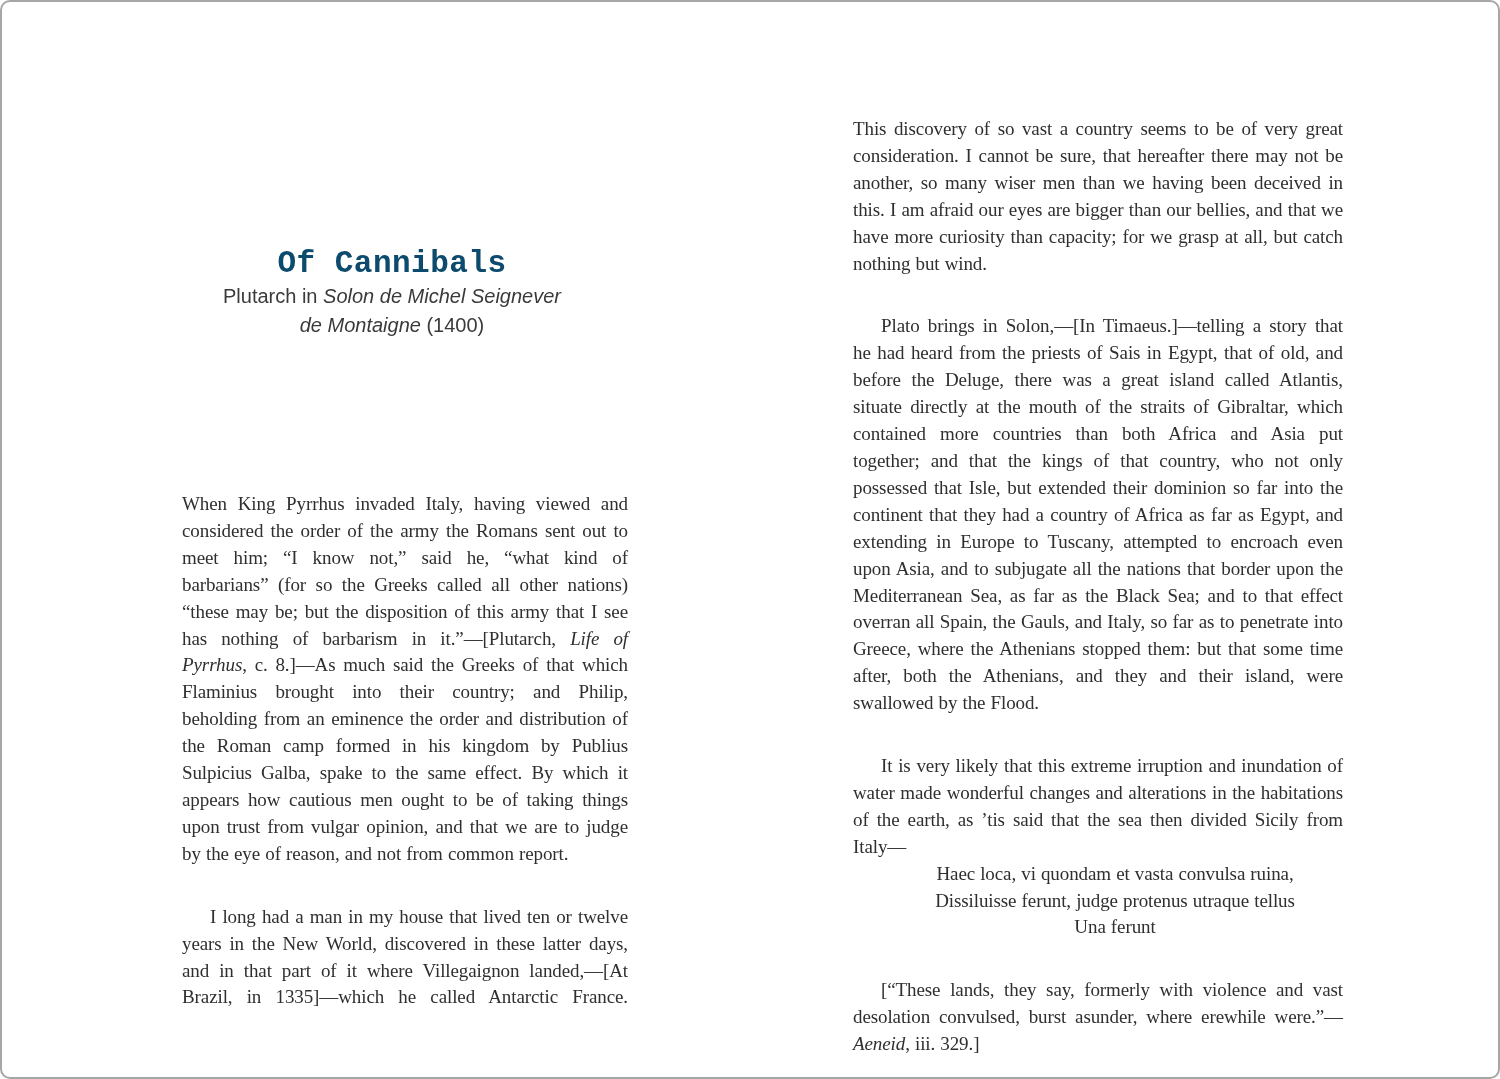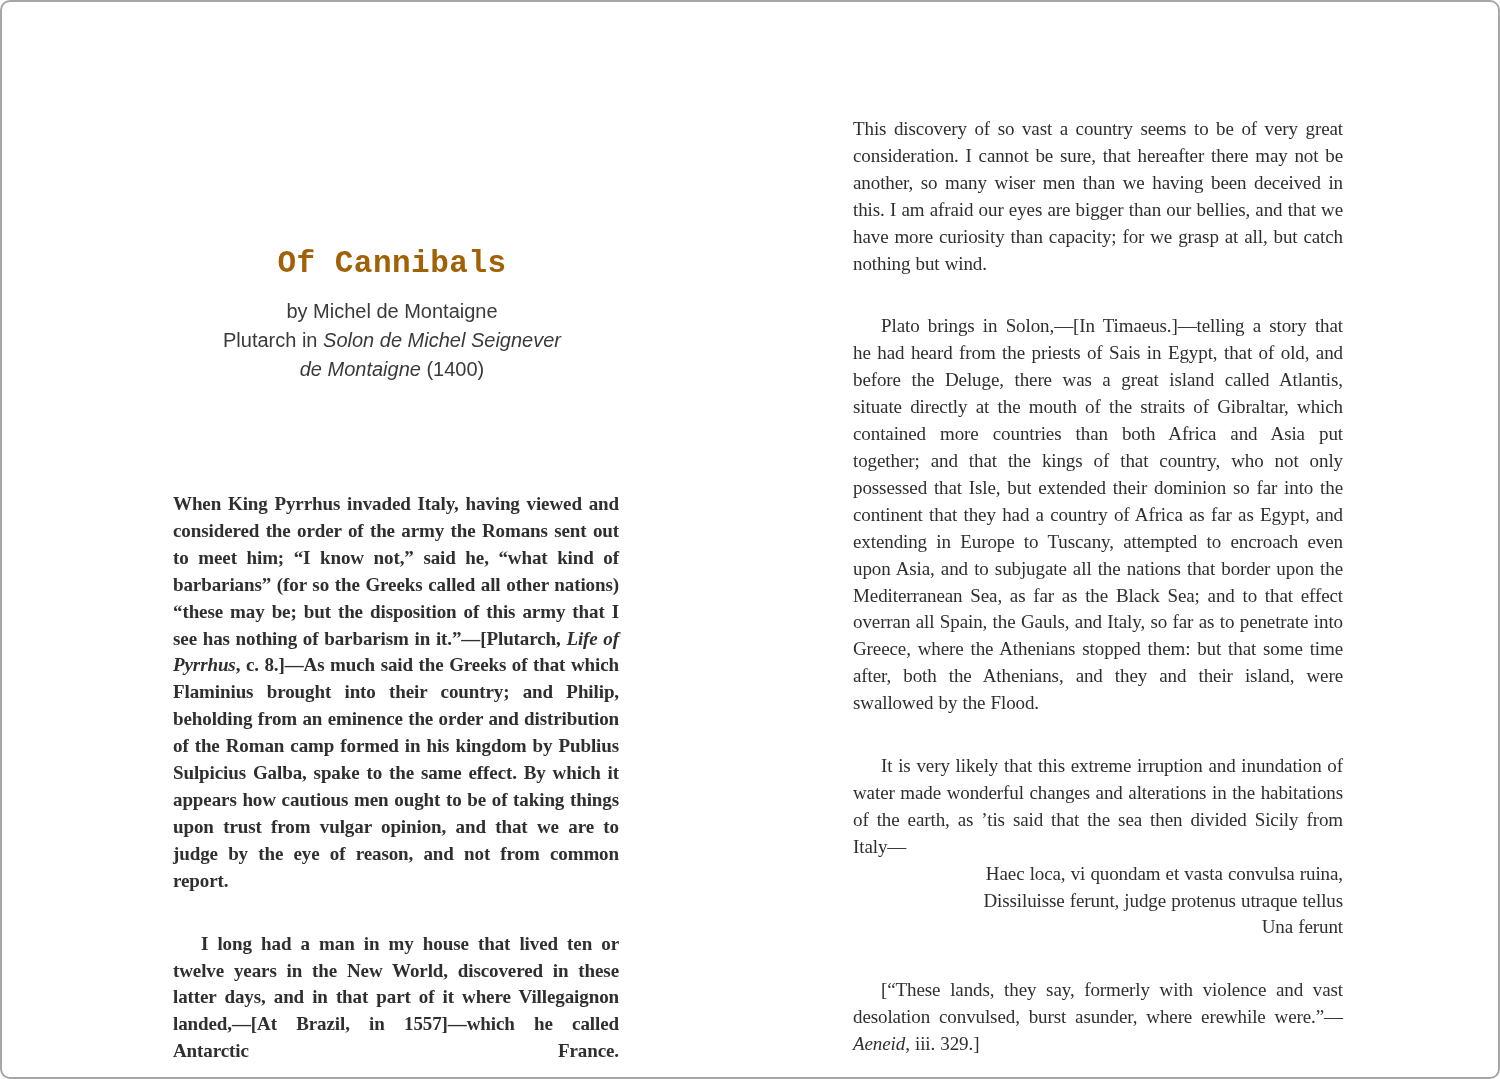--- a/index.html
+++ b/index.html
@@ -23,69 +23,68 @@
     left: 167px;
     top: 244px;
     width: 446px;
     text-align: center;
   }
   .chapter-title {
     font-family: "Liberation Mono", "DejaVu Sans Mono", monospace;
     font-weight: 700;
     font-size: 31px;
     line-height: 36px;
-    color: #a16207;
+    color: #0c4a6e;
     letter-spacing: 0.5px;
     white-space: nowrap;
   }
   .meta {
     font-family: "Liberation Sans", sans-serif;
     font-size: 20px;
     line-height: 29px;
     color: #3a3a3a;
   }
   .byline { margin-top: 15px; }
 
   .body-col {
     position: absolute;
     font-size: 19px;
     line-height: 26.9px;
     letter-spacing: -0.1px;
     word-spacing: 0.5px;
   }
-  .body-left  { left: 171px; top: 489px; width: 446px; font-weight: bold; }
+  .body-left  { left: 180px; top: 489px; width: 446px; }
   .body-right { left: 851px; top: 114px; width: 490px; }
 
   .para {
     margin: 0;
     text-align: justify;
   }
   .para.indent { text-indent: 28px; margin-top: 36px; }
   .para.cont   { text-align-last: justify; }
   .verse-line {
     margin: 0 0 0 34px;
-    text-align: right;
+    text-align: center;
   }
   i { font-style: italic; }
 </style>
 </head>
 <body>
 
 <div class="page-frame">
 
   <div class="title-block">
     <div class="chapter-title">Of Cannibals</div>
-    <div class="meta byline">by Michel de Montaigne</div>
     <div class="meta"><span>Plutarch in </span><i>Solon de Michel Seignever</i></div>
     <div class="meta"><i>de Montaigne</i><span> (1400)</span></div>
   </div>
 
   <div class="body-col body-left">
     <p class="para"><span>When King Pyrrhus invaded Italy, having viewed and considered the order of the army the Romans sent out to meet him; “I know not,” said he, “what kind of barbarians” (for so the Greeks called all other nations) “these may be; but the disposition of this army that I see has nothing of barbarism in it.”—[Plutarch, </span><i>Life of Pyrrhus</i><span>, c. 8.]—As much said the Greeks of that which Flaminius brought into their country; and Philip, beholding from an eminence the order and distribution of the Roman camp formed in his kingdom by Publius Sulpicius Galba, spake to the same effect. By which it appears how cautious men ought to be of taking things upon trust from vulgar opinion, and that we are to judge by the eye of reason, and not from common report.</span></p>
-    <p class="para indent cont">I long had a man in my house that lived ten or twelve years in the New World, discovered in these latter days, and in that part of it where Villegaignon landed,—[At Brazil, in 1557]—which he called Antarctic France.</p>
+    <p class="para indent cont">I long had a man in my house that lived ten or twelve years in the New World, discovered in these latter days, and in that part of it where Villegaignon landed,—[At Brazil, in 1335]—which he called Antarctic France.</p>
   </div>
 
   <div class="body-col body-right">
     <p class="para">This discovery of so vast a country seems to be of very great consideration. I cannot be sure, that hereafter there may not be another, so many wiser men than we having been deceived in this. I am afraid our eyes are bigger than our bellies, and that we have more curiosity than capacity; for we grasp at all, but catch nothing but wind.</p>
     <p class="para indent">Plato brings in Solon,—[In Timaeus.]—telling a story that he had heard from the priests of Sais in Egypt, that of old, and before the Deluge, there was a great island called Atlantis, situate directly at the mouth of the straits of Gibraltar, which contained more countries than both Africa and Asia put together; and that the kings of that country, who not only possessed that Isle, but extended their dominion so far into the continent that they had a country of Africa as far as Egypt, and extending in Europe to Tuscany, attempted to encroach even upon Asia, and to subjugate all the nations that border upon the Mediterranean Sea, as far as the Black Sea; and to that effect overran all Spain, the Gauls, and Italy, so far as to penetrate into Greece, where the Athenians stopped them: but that some time after, both the Athenians, and they and their island, were swallowed by the Flood.</p>
     <p class="para indent">It is very likely that this extreme irruption and inundation of water made wonderful changes and alterations in the habitations of the earth, as ’tis said that the sea then divided Sicily from Italy—</p>
     <div class="verse-line">Haec loca, vi quondam et vasta convulsa ruina,</div>
     <div class="verse-line">Dissiluisse ferunt, judge protenus utraque tellus</div>
     <div class="verse-line">Una ferunt</div>
     <p class="para indent"><span>[“These lands, they say, formerly with violence and vast desolation convulsed, burst asunder, where erewhile were.”—</span><i>Aeneid</i><span>, iii. 329.]</span></p>

